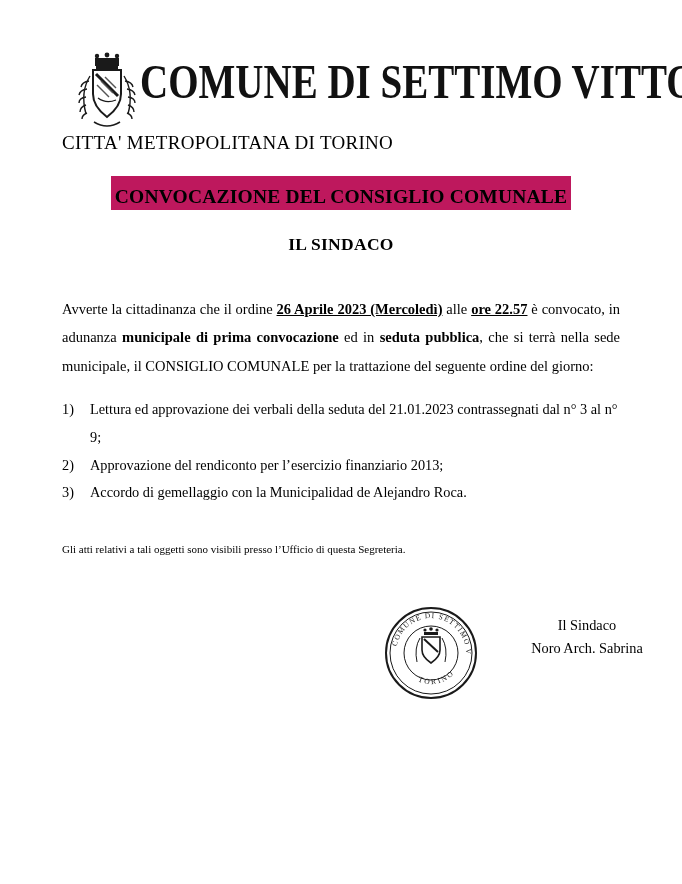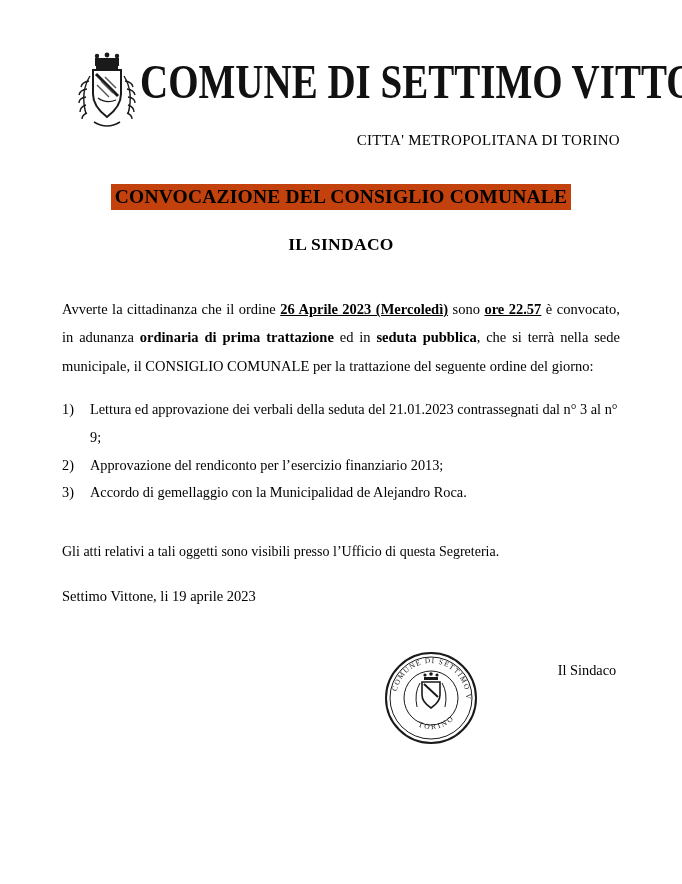--- a/index.html
+++ b/index.html
@@ -54,36 +54,36 @@
     transform: scaleY(1.22);
     transform-origin: top center;
     white-space: nowrap;
   }
 
   .header-sub {
     position: absolute;
     left: 0;
     right: 0;
     top: 84px;
-    text-align: right;
-    font-size: 15px;
+    text-align: left;
+    font-size: 19px;
     letter-spacing: 0.3px;
   }
 
   
   .doc-title {
     margin-top: 26px;
     text-align: center;
     font-weight: bold;
     font-size: 19.5px;
     letter-spacing: 0.2px;
   }
   .doc-title span.hl {
-    background: #c2410c;
-    padding: 2px 4px 3px 4px;
+    background: #be185d;
+    padding: 10px 4px 3px 4px;
   }
 
   .mayor-title {
     margin-top: 26px;
     text-align: center;
     font-weight: bold;
     font-size: 17.5px;
     letter-spacing: 0.3px;
   }
 
@@ -108,21 +108,21 @@
     align-items: flex-start;
   }
   .agenda-num {
     width: 28px;
     flex: 0 0 28px;
   }
   .agenda-txt { flex: 1 1 auto; }
 
   .note {
     margin-top: 32px;
-    font-size: 14px;
+    font-size: 11px;
     line-height: 1.9;
   }
   .place-date {
     margin-top: 22px;
     font-size: 14.5px;
   }
 
   
   .sig-area {
     position: relative;
@@ -200,41 +200,40 @@
     <div class="header-sub">CITTA' METROPOLITANA DI TORINO</div>
   </div>
 
   <div class="doc-title">
     <span class="hl">CONVOCAZIONE DEL CONSIGLIO COMUNALE</span>
   </div>
 
   <div class="mayor-title">IL SINDACO</div>
 
   <div class="body-text">
-    <span>Avverte la cittadinanza che il ordine </span><b class="u">26 Aprile 2023 (Mercoledì)</b><span> sono </span><b class="u">ore 22.57</b><span> è convocato, in adunanza </span><b>ordinaria di prima trattazione</b><span> ed in </span><b>seduta pubblica</b><span>, che si terrà nella sede municipale, il CONSIGLIO COMUNALE per la trattazione del seguente ordine del giorno:</span>
+    <span>Avverte la cittadinanza che il ordine </span><b class="u">26 Aprile 2023 (Mercoledì)</b><span> alle </span><b class="u">ore 22.57</b><span> è convocato, in adunanza </span><b>municipale di prima convocazione</b><span> ed in </span><b>seduta pubblica</b><span>, che si terrà nella sede municipale, il CONSIGLIO COMUNALE per la trattazione del seguente ordine del giorno:</span>
   </div>
 
   <div class="agenda">
     <div class="agenda-item">
       <div class="agenda-num">1)</div>
       <div class="agenda-txt">Lettura ed approvazione dei verbali della seduta del 21.01.2023 contrassegnati dal n° 3 al n° 9;</div>
     </div>
     <div class="agenda-item">
       <div class="agenda-num">2)</div>
       <div class="agenda-txt">Approvazione del rendiconto per l’esercizio finanziario 2013;</div>
     </div>
     <div class="agenda-item">
       <div class="agenda-num">3)</div>
       <div class="agenda-txt">Accordo di gemellaggio con la Municipalidad de Alejandro Roca.</div>
     </div>
   </div>
 
   <div class="note">Gli atti relativi a tali oggetti sono visibili presso l’Ufficio di questa Segreteria.</div>
 
-  <div class="place-date">Settimo Vittone, li 19 aprile 2023</div>
 
   <div class="sig-area">
 
     <div class="stamp">
       <svg viewBox="0 0 94 94" width="94" height="94" aria-hidden="true">
         <defs>
           <path id="topArc" d="M 12 47 A 35 35 0 0 1 82 47"></path>
           <path id="botArc" d="M 16 47 A 31 31 0 0 0 78 47"></path>
         </defs>
         <circle cx="47" cy="47" r="45" fill="none" stroke="#1a1a1a" stroke-width="2"></circle>
@@ -257,16 +256,17 @@
           <textPath href="#topArc" startOffset="6%">COMUNE DI SETTIMO VITTONE</textPath>
         </text>
         <text font-family="Liberation Serif, serif" font-size="7.6" fill="#1a1a1a" letter-spacing="2">
           <textPath href="#botArc" startOffset="36%">TORINO</textPath>
         </text>
       </svg>
     </div>
 
     <div class="sig-block">
       <div>Il Sindaco</div>
+      <div>Noro Arch. Sabrina</div>
     </div>
   </div>
 
 </div>
 
 </body></html>

